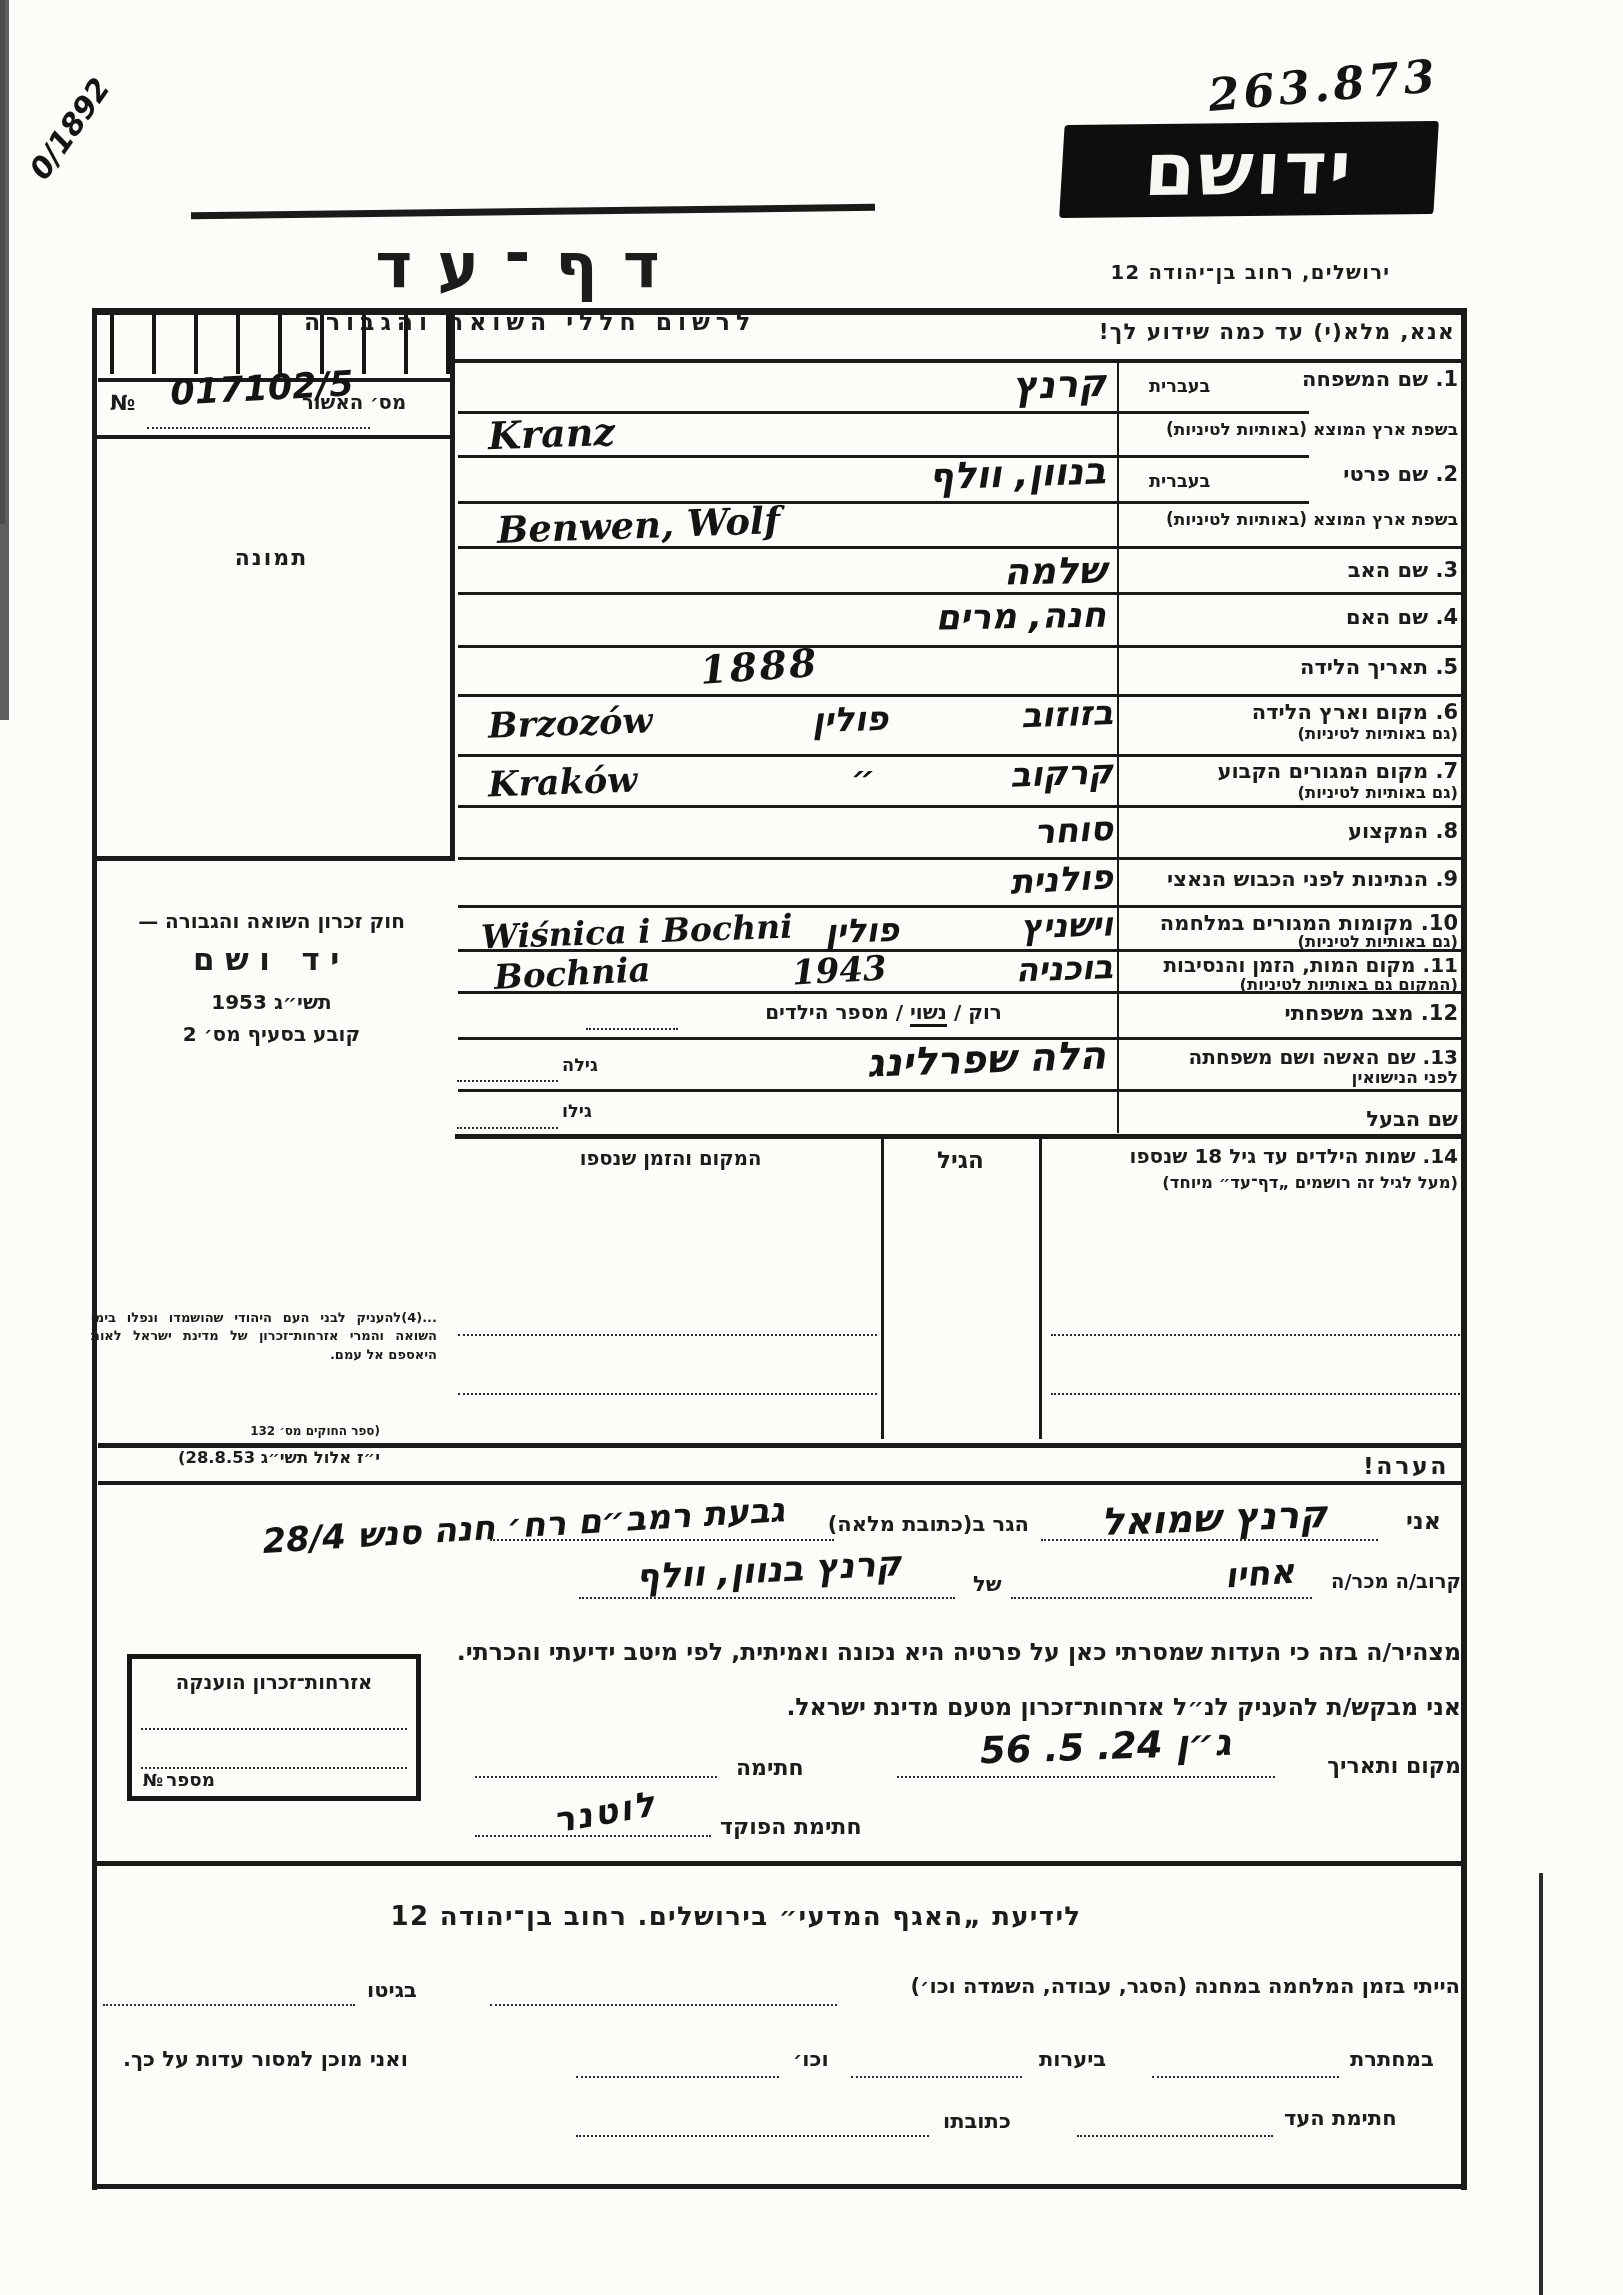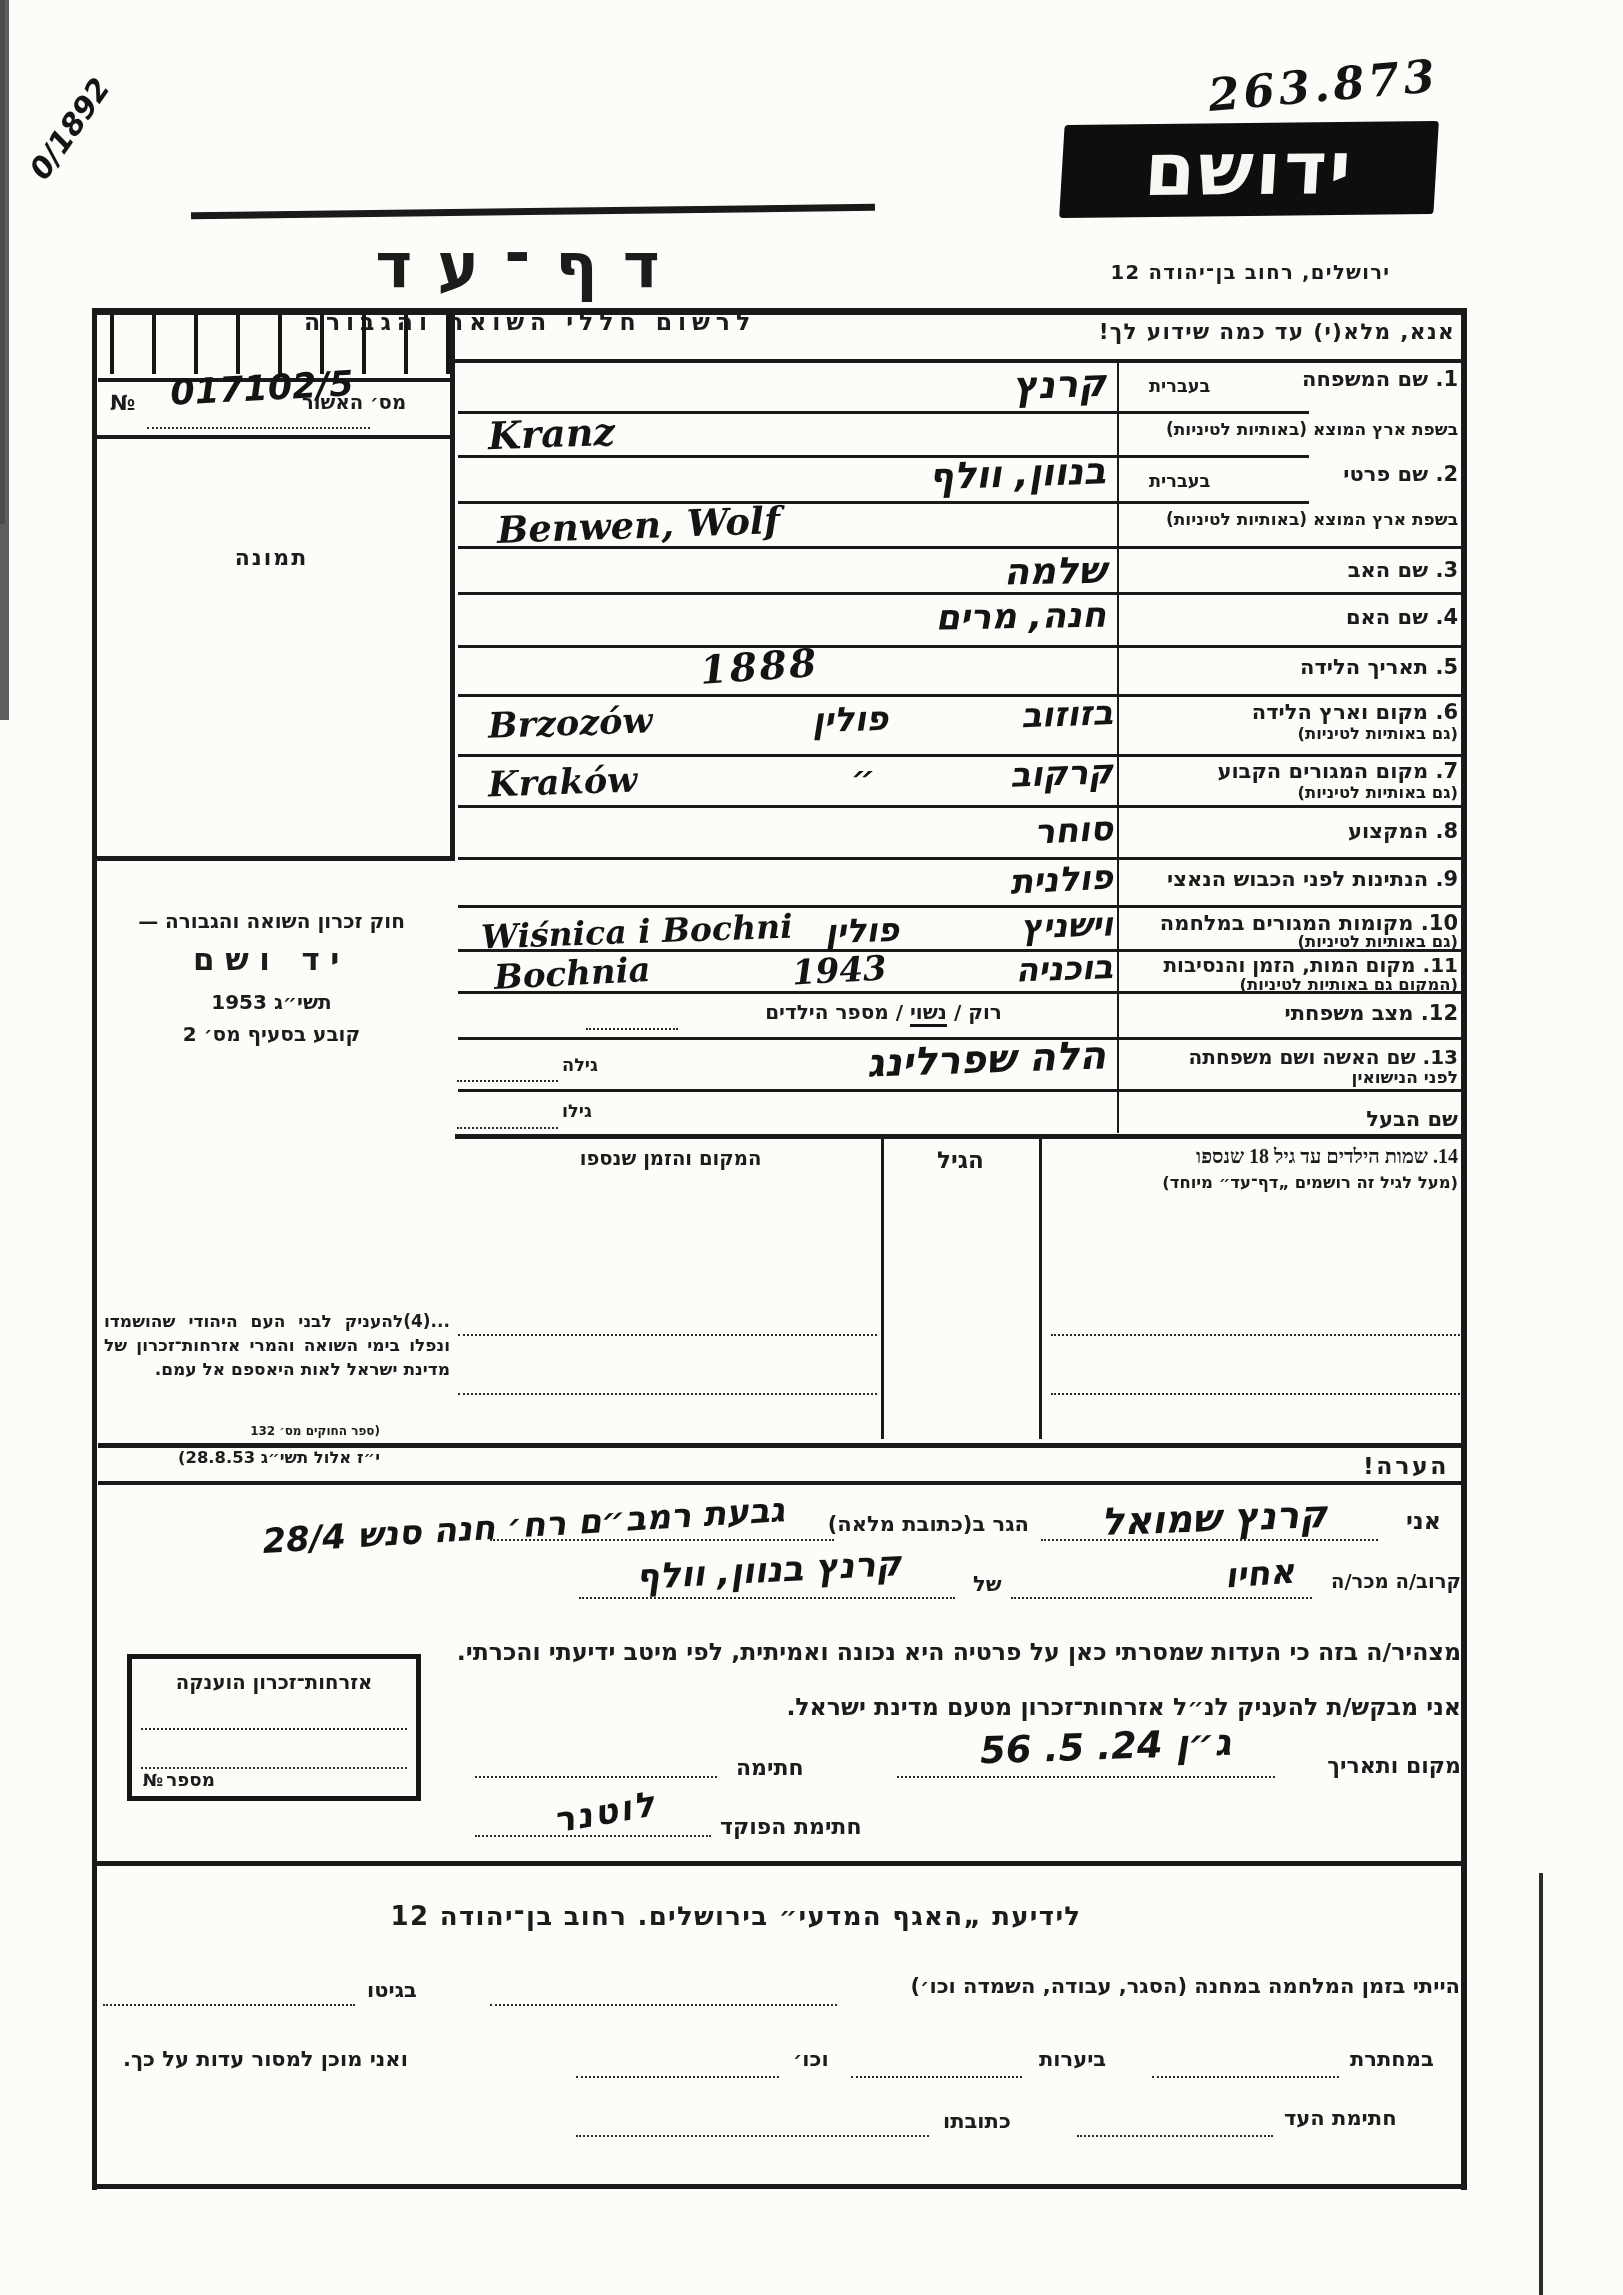--- a/index.html
+++ b/index.html
@@ -55,21 +55,21 @@
   <div class="abs lbl" style="left:110px;top:391px;font-size:21px;">№</div>
   <div class="abs hw" style="left:154px;top:368px;width:216px;font-size:35px;transform:rotate(-3deg);direction:ltr;text-align:center;">017102/5</div>
   <div class="abs dl" style="left:147px;top:427px;width:223px;"></div>
   <div class="abs hl" style="left:92px;top:435px;width:359px;height:3.9px;"></div>
   <div class="abs lbl ctr" style="left:183px;top:545px;width:177px;font-size:22px;letter-spacing:2px;">תמונה</div>
 
   <div class="abs lbl ctr" style="left:98px;top:909px;width:347px;font-size:20px;">חוק זכרון השואה והגבורה —</div>
   <div class="abs lbl ctr" style="left:98px;top:941px;width:347px;font-size:31px;letter-spacing:10.5px;">יד ושם</div>
   <div class="abs lbl ctr" style="left:98px;top:990px;width:347px;font-size:20px;">תשי״ג 1953</div>
   <div class="abs lbl ctr" style="left:98px;top:1022px;width:347px;font-size:20px;">קובע בסעיף מס׳ 2</div>
-  <div class="abs lbl rt" style="left:104px;top:1309px;width:346px;font-size:17px;line-height:1.42;text-align:justify;">...(4)להעניק לבני העם היהודי שהושמדו ונפלו בימי השואה והמרי אזרחות־זכרון של מדינת ישראל לאות היאספם אל עמם.</div>
+  <div class="abs lbl rt" style="left:91px;top:1309px;width:346px;font-size:13px;line-height:1.42;text-align:justify;">...(4)להעניק לבני העם היהודי שהושמדו ונפלו בימי השואה והמרי אזרחות־זכרון של מדינת ישראל לאות היאספם אל עמם.</div>
   <div class="abs lbl" style="left:105px;top:1424px;width:275px;font-size:12px;">(ספר החוקים מס׳ 132</div>
   <div class="abs lbl" style="left:105px;top:1448px;width:275px;font-size:16.4px;">י״ז אלול תשי״ג 28.8.53)</div>
 
   <div class="abs lbl rt" style="left:884px;top:319px;width:571px;font-size:21.6px;letter-spacing:1.3px;">אנא, מלא(י) עד כמה שידוע לך!</div>
   <div class="abs hl" style="left:455px;top:359px;width:1008px;height:3.9px;"></div>
 
   <div class="abs hl" style="left:458px;top:411px;width:851px;height:2.6px;"></div>
   <div class="abs hl" style="left:458px;top:455px;width:851px;height:2.6px;"></div>
   <div class="abs hl" style="left:458px;top:501px;width:851px;height:2.6px;"></div>
   <div class="abs hl" style="left:458px;top:546px;width:1005px;height:2.6px;"></div>
@@ -187,21 +187,21 @@
   <div class="abs dl" style="left:586px;top:1028px;width:92px;"></div>
 
   <div class="abs hw rt" style="left:720px;top:1039px;width:386px;font-size:39px;transform:rotate(-2deg);">הלה שפרלינג</div>
   <div class="abs lbl" style="left:562px;top:1055px;font-size:17.7px;">גילה</div>
   <div class="abs dl" style="left:457px;top:1080px;width:101px;"></div>
   <div class="abs lbl" style="left:562px;top:1101px;font-size:17.7px;">גילו</div>
   <div class="abs dl" style="left:457px;top:1127px;width:101px;"></div>
 
   <div class="abs vl" style="left:881px;top:1138px;width:2.6px;height:301px;"></div>
   <div class="abs vl" style="left:1039px;top:1138px;width:2.6px;height:301px;"></div>
-  <div class="abs lbl rt nw" style="left:1051px;top:1144px;width:407px;font-size:20px;font-family:Liberation Serif, serif;">
+  <div class="abs lbl rt nw" style="left:1051px;top:1144px;width:407px;font-size:20px;">
     <span>14.</span>
     <span>שמות הילדים עד גיל 18 שנספו</span>
   </div>
   <div class="abs lbl rt" style="left:1051px;top:1173px;width:407px;font-size:16.4px;">(מעל לגיל זה רושמים „דף־עד״ מיוחד)</div>
   <div class="abs lbl ctr" style="left:890px;top:1147px;width:141px;font-size:23px;">הגיל</div>
   <div class="abs lbl ctr" style="left:471px;top:1147px;width:399px;font-size:19.6px;">המקום והזמן שנספו</div>
   <div class="abs dl" style="left:1051px;top:1334px;width:409px;"></div>
   <div class="abs dl" style="left:1051px;top:1393px;width:409px;"></div>
   <div class="abs dl" style="left:458px;top:1334px;width:419px;"></div>
   <div class="abs dl" style="left:458px;top:1393px;width:419px;"></div>

